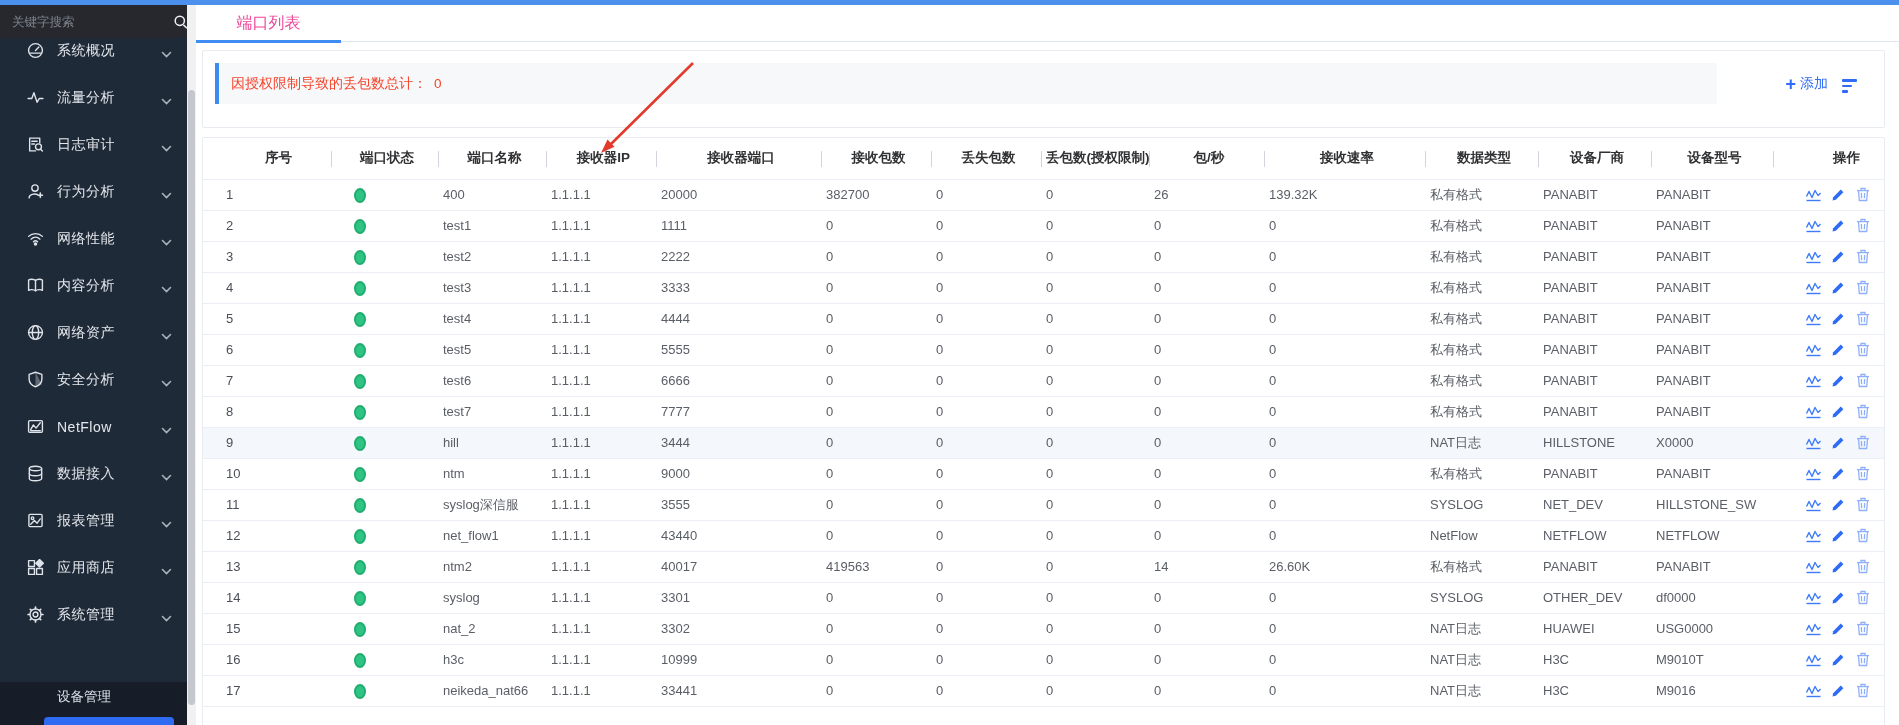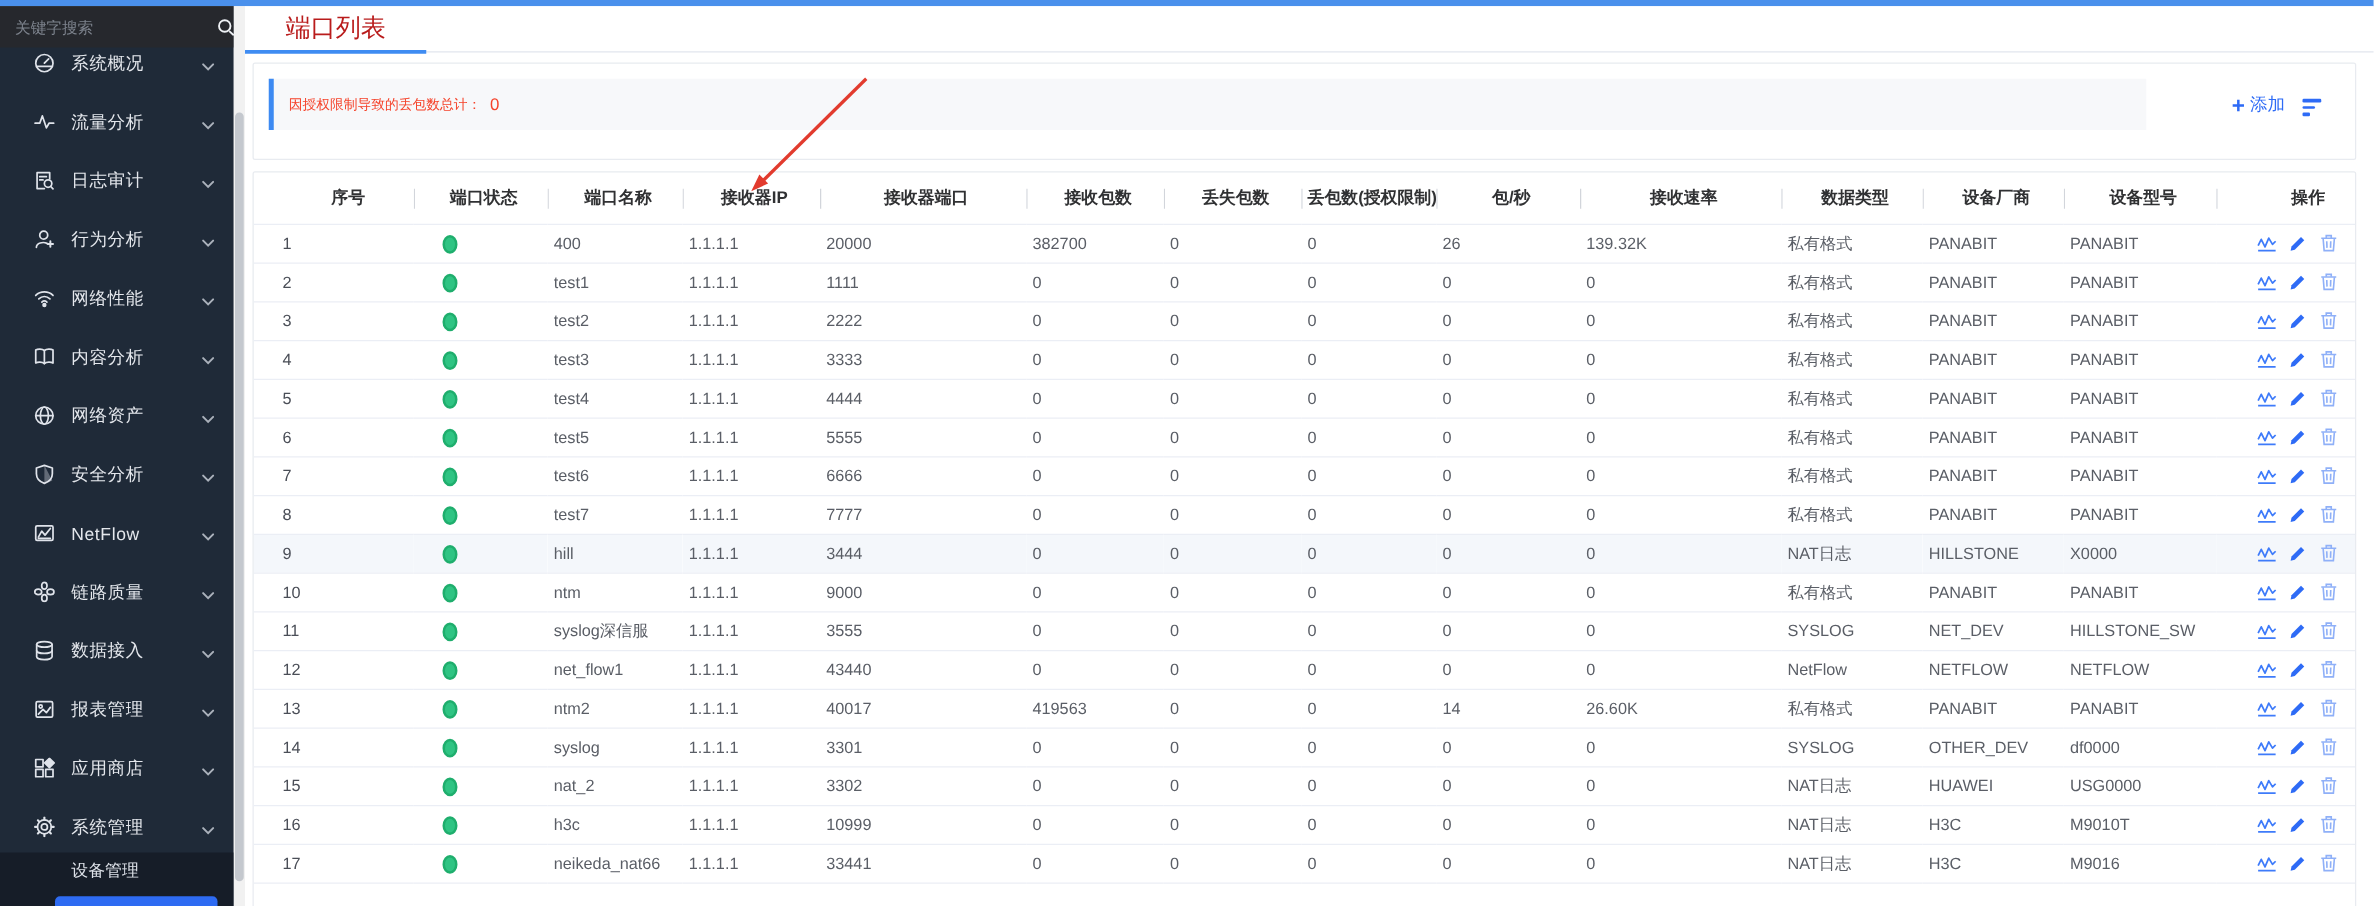--- a/index.html
+++ b/index.html
@@ -4,21 +4,21 @@
 <style>
   * { margin:0; padding:0; box-sizing:border-box; }
   html,body { width:1899px; height:725px; overflow:hidden; background:#fff;
               font-family:"Liberation Sans","DejaVu Sans",sans-serif; }
   body { position:relative; }
 
   
   .top-accent { position:absolute; left:0; top:0; width:1899px; height:5px; background:#4a90ec; }
 
   
-  .sidebar { position:absolute; left:0; top:5px; width:187px; height:720px; background:#1f2a38; }
+  .sidebar { position:absolute; left:0; top:5px; width:187px; height:720px; background:#1f2a38;border-radius:15px; }
   .search-row { position:absolute; left:0; top:0; width:187px; height:33px; background:#26282d;
                 display:flex; align-items:center; padding:0 12px; }
   .search-input { flex:1; background:transparent; border:none; outline:none; color:#cfd3da;
                   font-size:12.5px; font-family:inherit; }
   .search-input::placeholder { color:#7d838d; }
   .search-btn { width:20px; height:20px; display:flex; align-items:center; justify-content:center; cursor:pointer; }
 
   .menu { position:absolute; left:0; top:22px; width:187px; }
   .menu-item { height:47px; display:flex; align-items:center; padding:0 14px 0 27px; cursor:pointer; color:#e4e7ec; }
   .menu-item .mi-icon { width:17px; height:17px; margin-right:13px; display:flex; align-items:center; justify-content:center; }
@@ -32,28 +32,28 @@
 
   
   .side-scroll { position:absolute; left:187px; top:5px; width:9px; height:720px; background:#f1f1f1; }
   .side-scroll-thumb { position:absolute; left:1px; top:85px; width:7px; height:615px; background:#c4c8ce; border-radius:4px; }
 
   
   .main { position:absolute; left:196px; top:5px; width:1703px; height:720px; background:#fff; }
 
   .tabbar { position:absolute; left:0; top:0; width:1703px; height:37px; border-bottom:1px solid #e2e6ee; }
   .tab-active { position:absolute; left:0; top:0; width:145px; height:37px; text-align:center;
-                line-height:36px; color:#b91c1c; font-size:20px; cursor:pointer; }
+                line-height:36px; color:#ec4899; font-size:16px; cursor:pointer; }
   .tab-underline { position:absolute; left:0; bottom:-1px; width:145px; height:3px; background:#3f8cf2; }
 
   .panel { position:absolute; background:#fff; border:1px solid #e8ebf0; border-radius:2px; }
   .alert-panel { left:6px; top:45px; width:1683px; height:78px; }
   .alert-banner { position:absolute; left:12px; top:12px; width:1502px; height:41px; background:#f7f8fa;
                   border-left:4px solid #3d8af2; display:flex; align-items:center; padding-left:12px; }
-  .alert-text { color:#f5432b; font-size:11px; }
+  .alert-text { color:#f5432b; font-size:14px; }
   .alert-value { color:#f5432b; font-size:13.5px; margin-left:7px; }
 
   .add-btn { position:absolute; right:56px; top:24px; display:flex; align-items:center; color:#2e6bf6;
              font-size:14px; cursor:pointer; }
   .add-btn .plus { font-size:18px; font-weight:bold; margin-right:4px; line-height:14px; }
   .filter-btn { position:absolute; right:26px; top:28px; width:16px; height:14px; cursor:pointer; }
   .filter-btn i { display:block; height:2.5px; background:#2e6bf6; border-radius:1px; margin-bottom:3px; }
   .filter-btn i:nth-child(1){ width:15px; } .filter-btn i:nth-child(2){ width:10px; } .filter-btn i:nth-child(3){ width:6px; }
 
   .table-panel { left:6px; top:132px; width:1683px; height:600px; }
@@ -199,34 +199,20 @@
       </div>
       <div class="menu-item">
         <span class="mi-icon">
           <svg width="17" height="17" viewBox="0 0 16 16" fill="none" stroke="#dfe3ea" stroke-width="1.3" stroke-linecap="round" stroke-linejoin="round">
             <rect x="1.5" y="2.5" width="13" height="11" rx="1"></rect>
             <polyline points="3.5,11 6,6.5 8.5,9.5 12.5,4.5"></polyline>
             <line x1="3.5" y1="12" x2="12.5" y2="12"></line>
           </svg>
         </span>
         <span class="mi-label">NetFlow</span>
-        <span class="mi-caret"><svg width="11" height="8" viewBox="0 0 11 8" fill="none" stroke="#c3c9d2" stroke-width="1.6" stroke-linecap="round">
-            <polyline points="1.5,1.5 5.5,5.5 9.5,1.5"></polyline>
-          </svg></span>
-      </div>
-      <div class="menu-item">
-        <span class="mi-icon">
-          <svg width="17" height="17" viewBox="0 0 16 16" fill="none" stroke="#dfe3ea" stroke-width="1.3" stroke-linecap="round" stroke-linejoin="round">
-            <ellipse cx="8" cy="3.4" rx="2" ry="2.6"></ellipse>
-            <ellipse cx="8" cy="12.6" rx="2" ry="2.6"></ellipse>
-            <ellipse cx="3.4" cy="8" rx="2.6" ry="2"></ellipse>
-            <ellipse cx="12.6" cy="8" rx="2.6" ry="2"></ellipse>
-          </svg>
-        </span>
-        <span class="mi-label">链路质量</span>
         <span class="mi-caret"><svg width="11" height="8" viewBox="0 0 11 8" fill="none" stroke="#c3c9d2" stroke-width="1.6" stroke-linecap="round">
             <polyline points="1.5,1.5 5.5,5.5 9.5,1.5"></polyline>
           </svg></span>
       </div>
       <div class="menu-item">
         <span class="mi-icon">
           <svg width="17" height="17" viewBox="0 0 16 16" fill="none" stroke="#dfe3ea" stroke-width="1.3" stroke-linecap="round" stroke-linejoin="round">
             <ellipse cx="8" cy="3.3" rx="5.8" ry="2.1"></ellipse>
             <path d="M2.2 3.3 V12.7 c0 1.2 2.6 2.1 5.8 2.1 s5.8-.9 5.8-2.1 V3.3"></path>
             <path d="M2.2 8 c0 1.2 2.6 2.1 5.8 2.1 s5.8-.9 5.8-2.1"></path>

